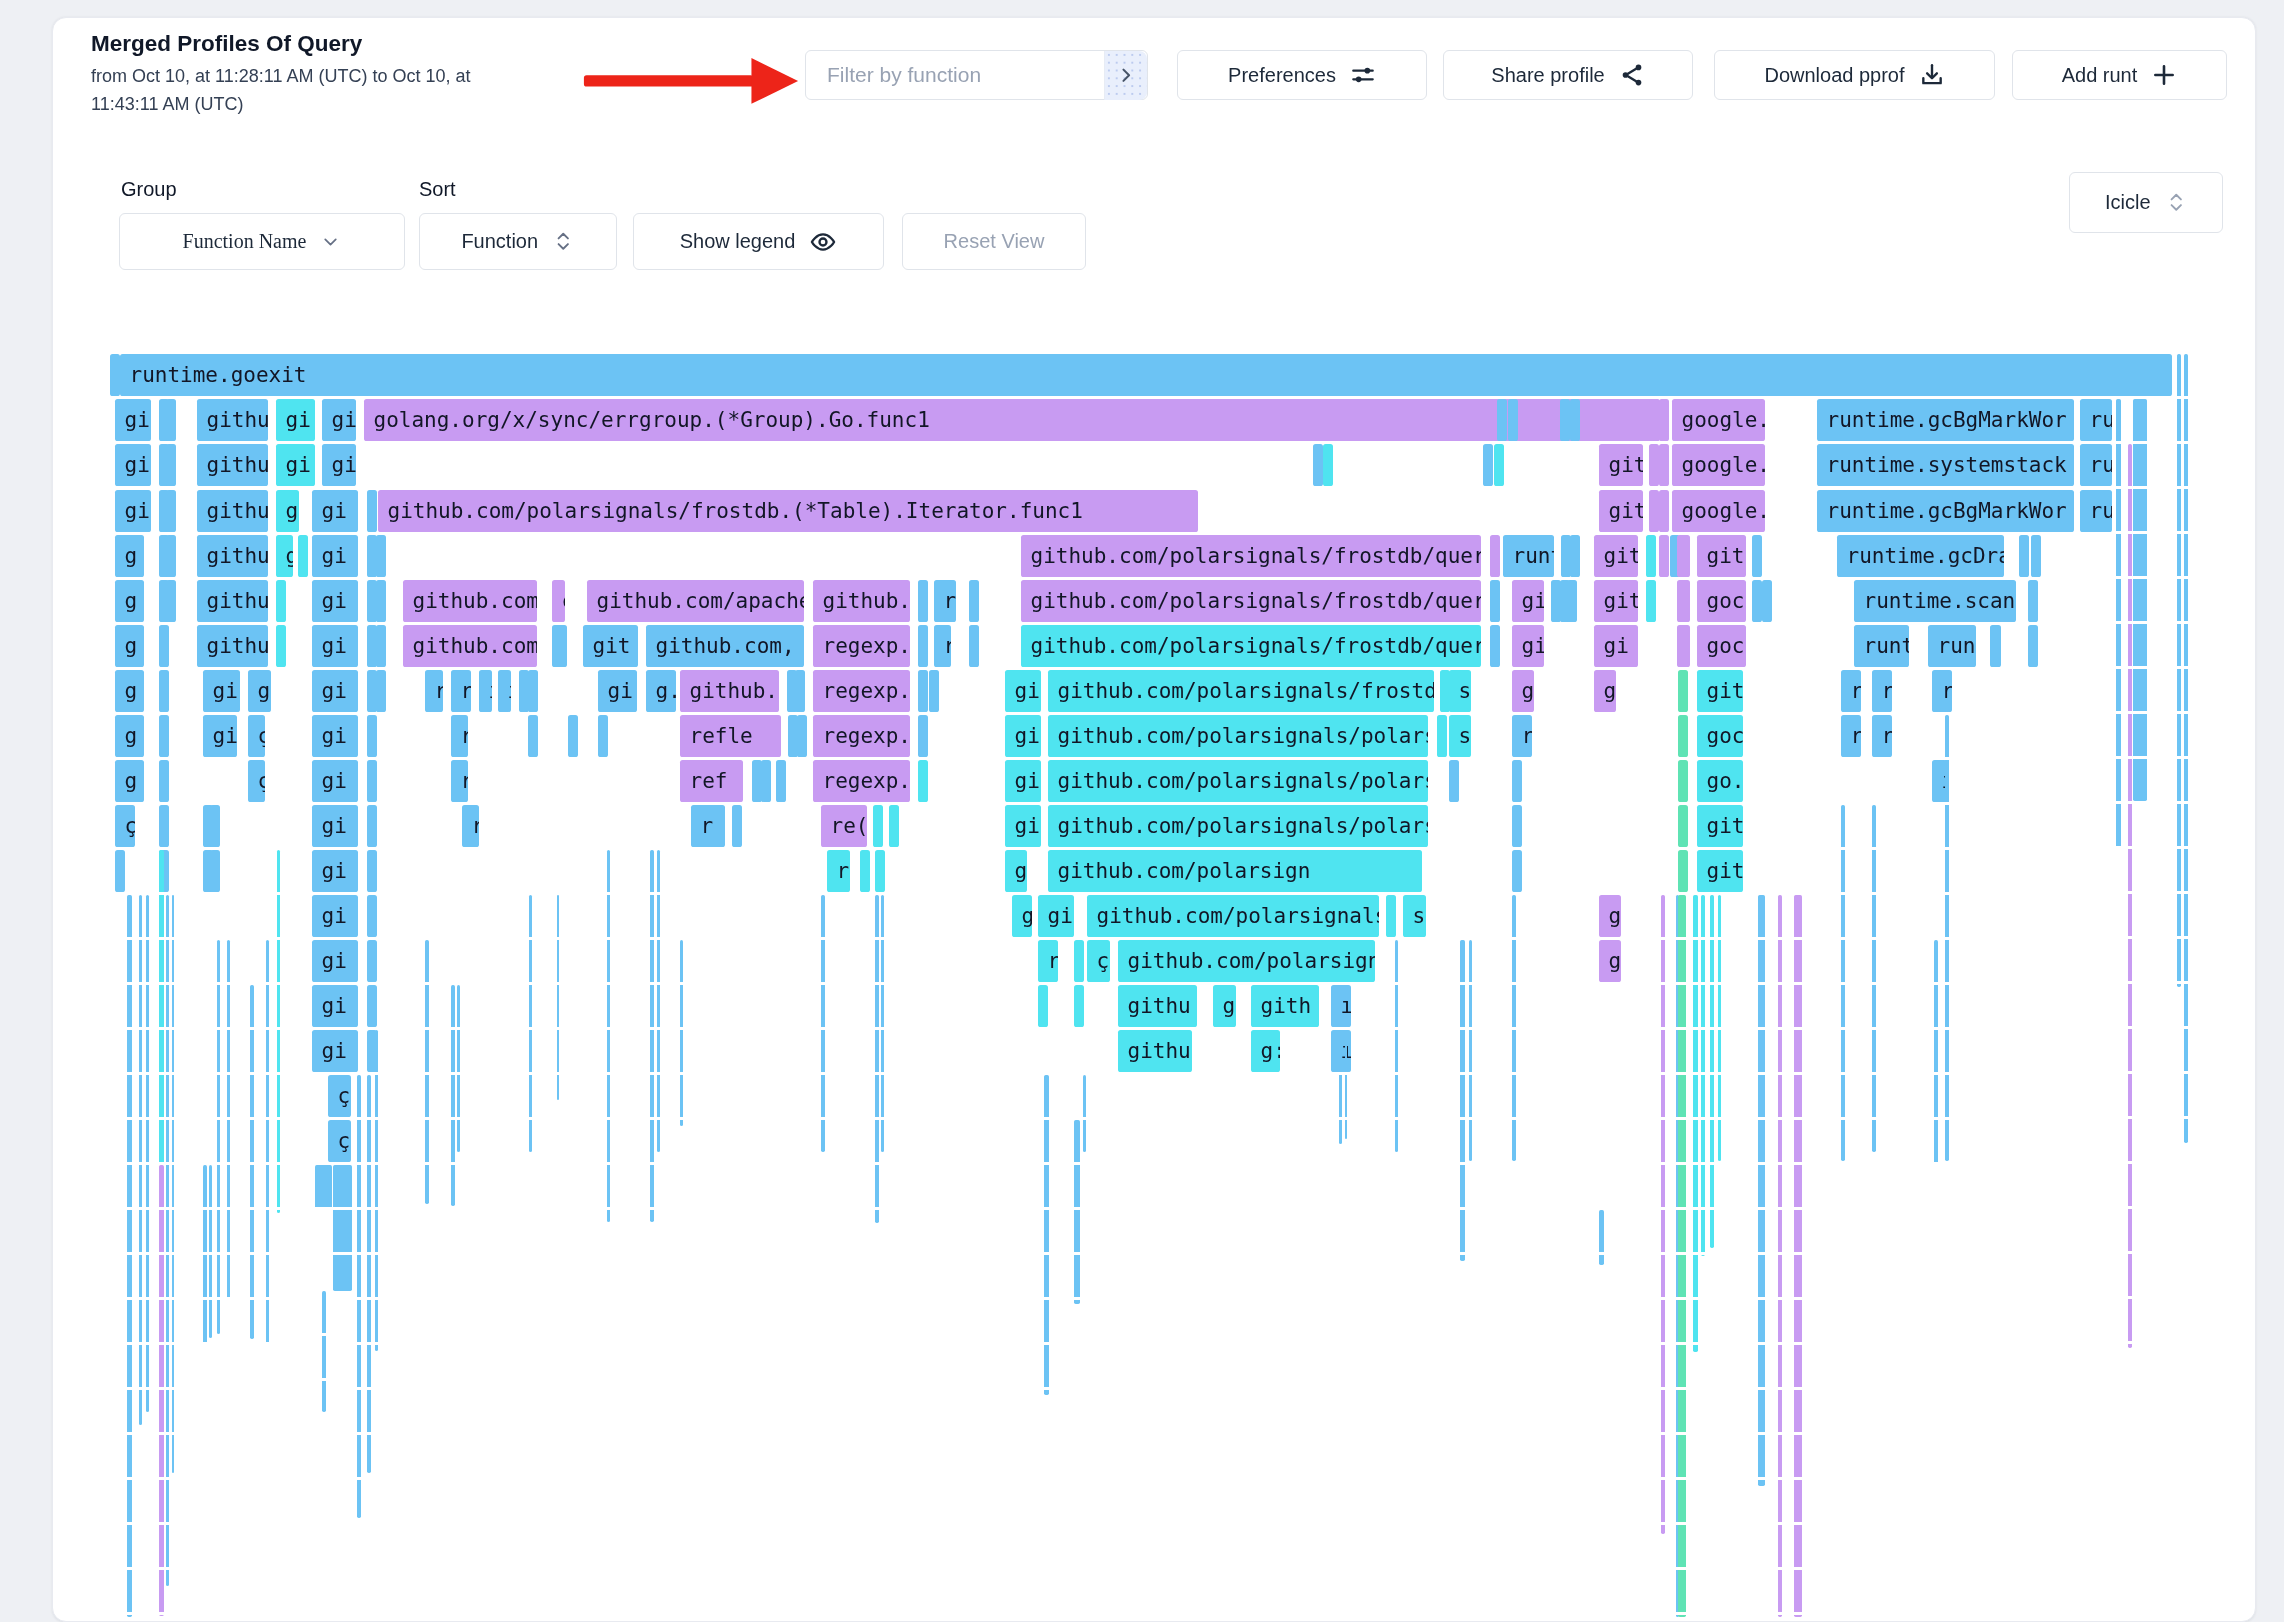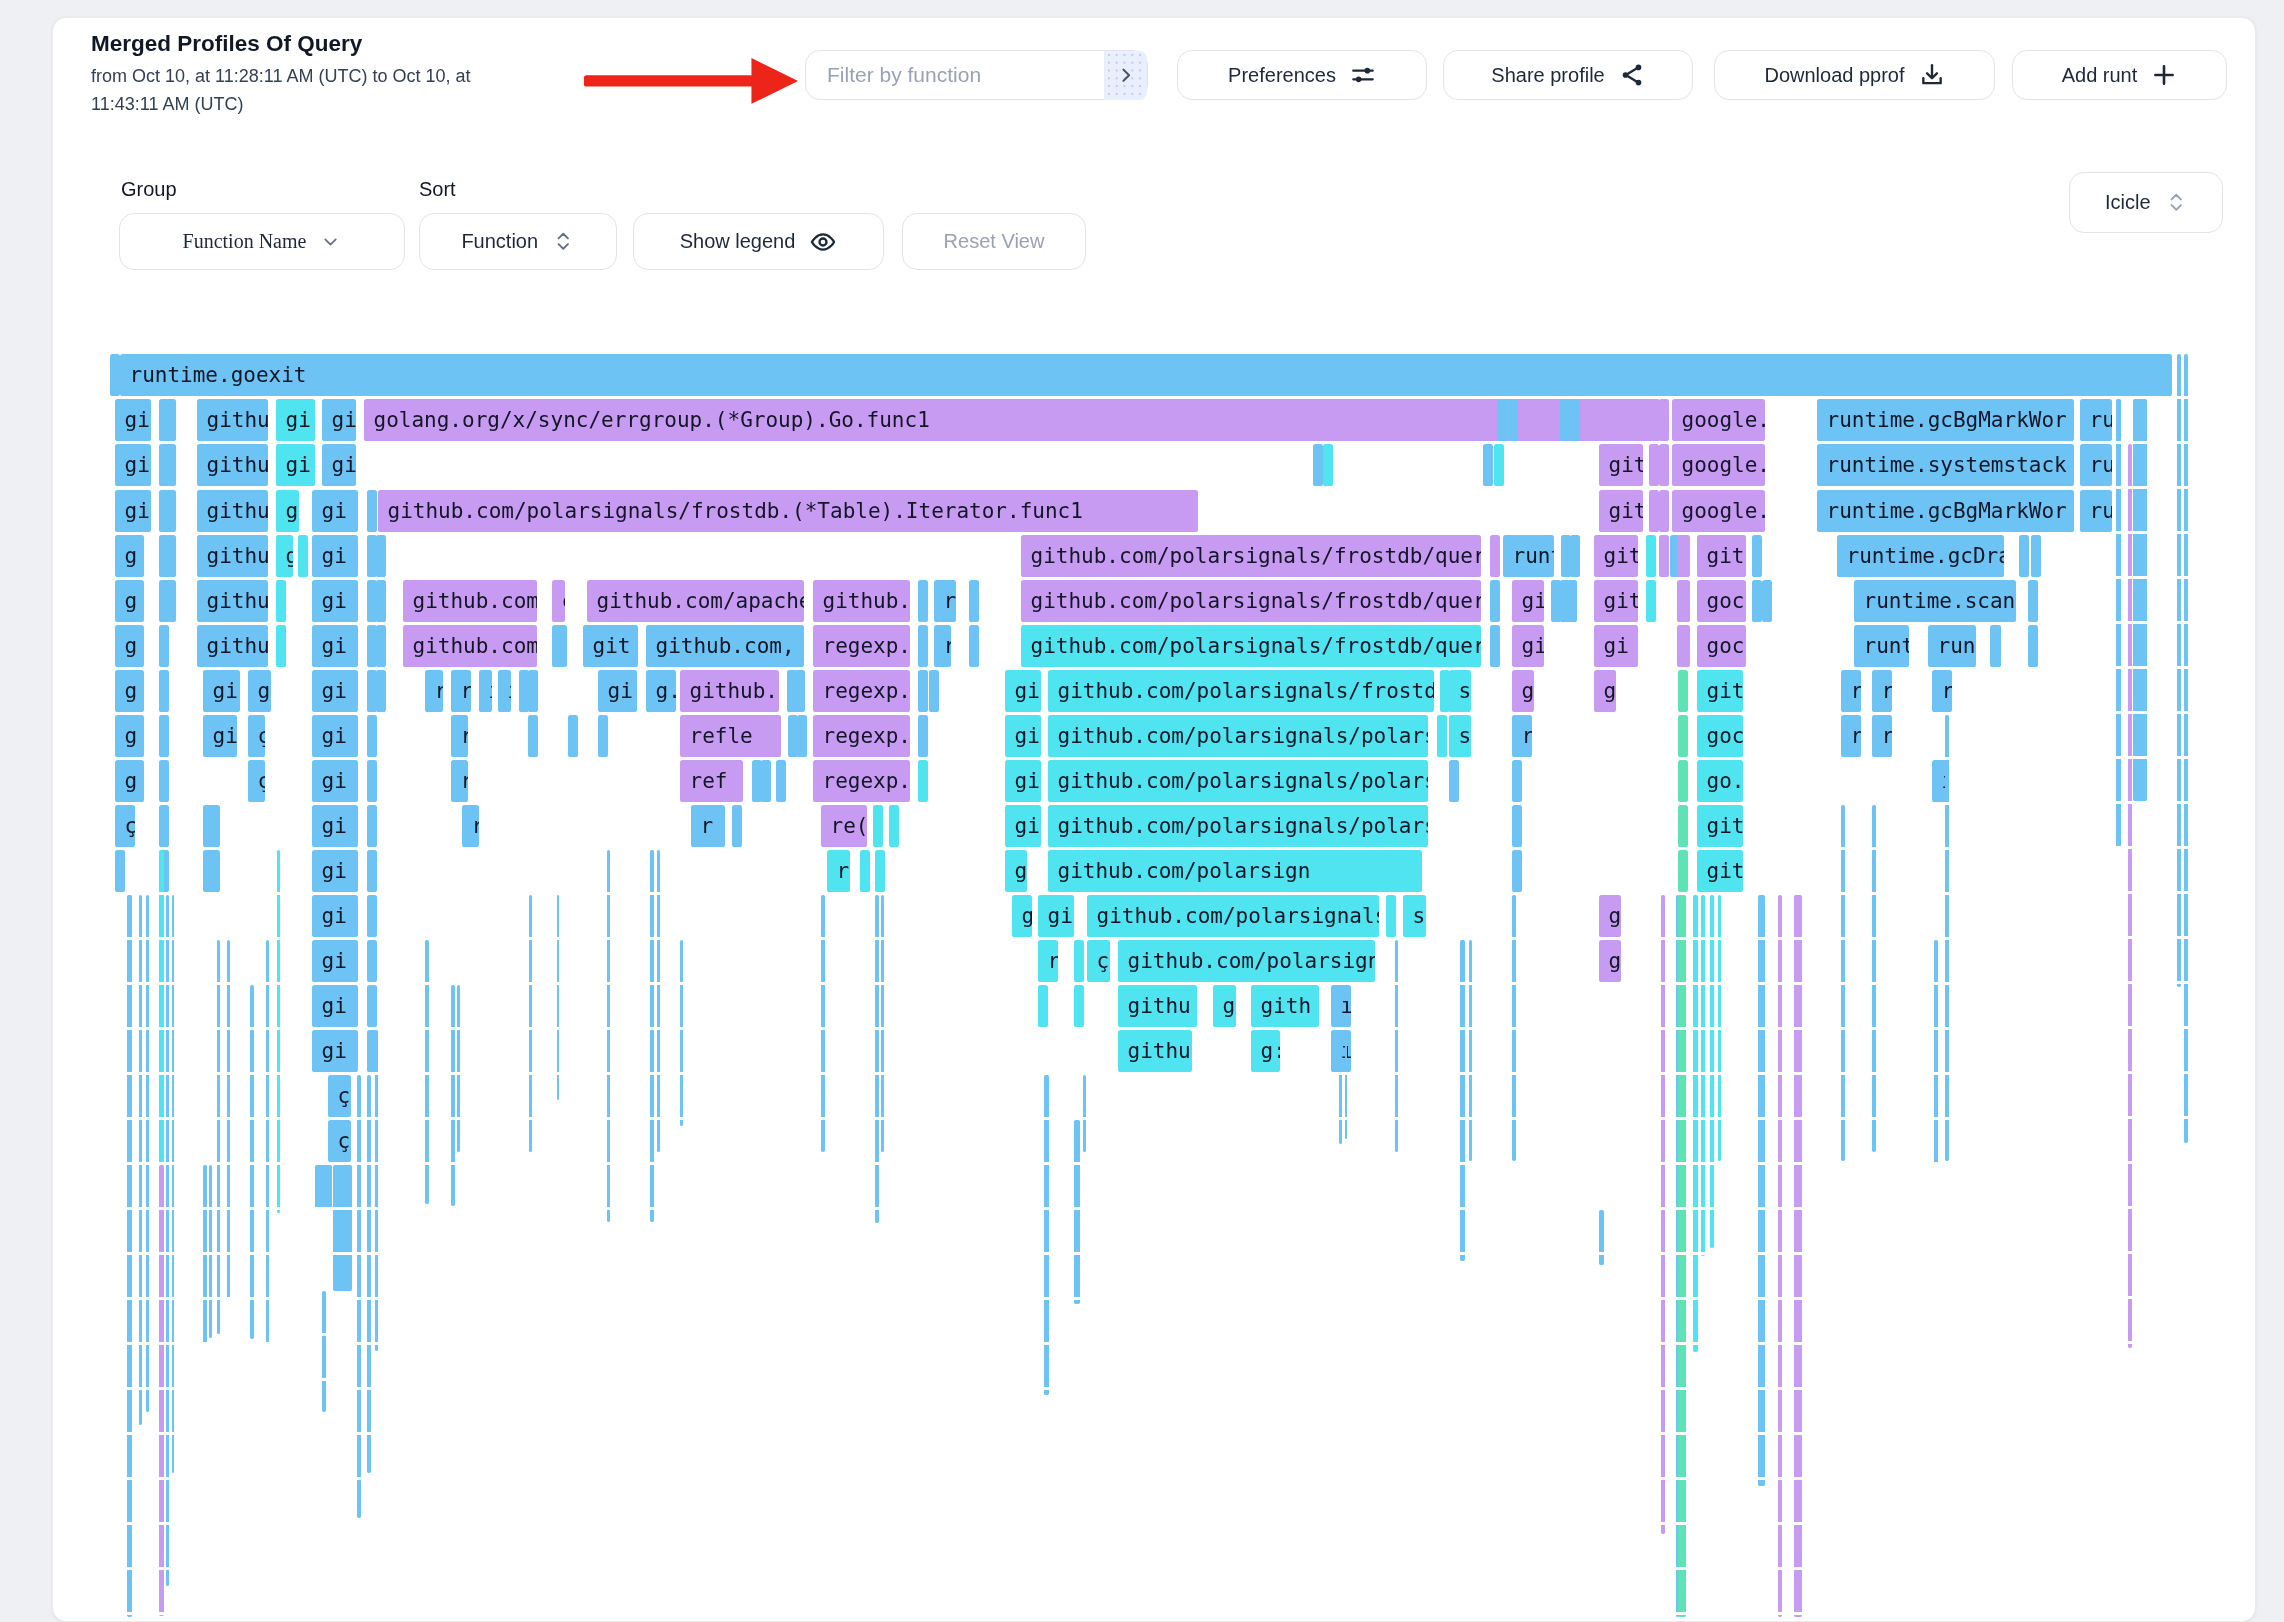--- a/index.html
+++ b/index.html
@@ -13,21 +13,21 @@
     position:absolute; left:52px; top:17.3px; width:2204px; height:1605px;
     background:#ffffff; border:0.9px solid #e8eaf0; border-radius:14px;
     box-shadow:0 0.9px 2.6px rgba(16,24,40,.07);
   }
   .page-title { position:absolute; left:91px; top:31px; font-size:22.5px; font-weight:bold; color:#101828; }
   .page-sub { position:absolute; left:91px; font-size:18px; color:#344054; }
   .sub1 { top:66px; } .sub2 { top:94px; }
 
   .btn, .select, .input-wrap {
     position:absolute; height:50px; background:#fff;
-    border:0.9px solid #e0e4ea; border-radius:15px;
+    border:0.9px solid #e0e4ea; border-radius:6px;
     display:flex; align-items:center; justify-content:center;
     font-size:20px; color:#1d2939; gap:14px; cursor:pointer;
   }
   .icon { display:inline-flex; flex:none; }
   .input-wrap { justify-content:flex-start; padding-left:19px; cursor:text; }
   .input-wrap input {
     border:none; outline:none; font-size:21px; color:#1d2939; width:260px;
     font-family:"Liberation Sans",sans-serif; background:transparent;
   }
   .input-wrap input::placeholder { color:#98a2b3; }

